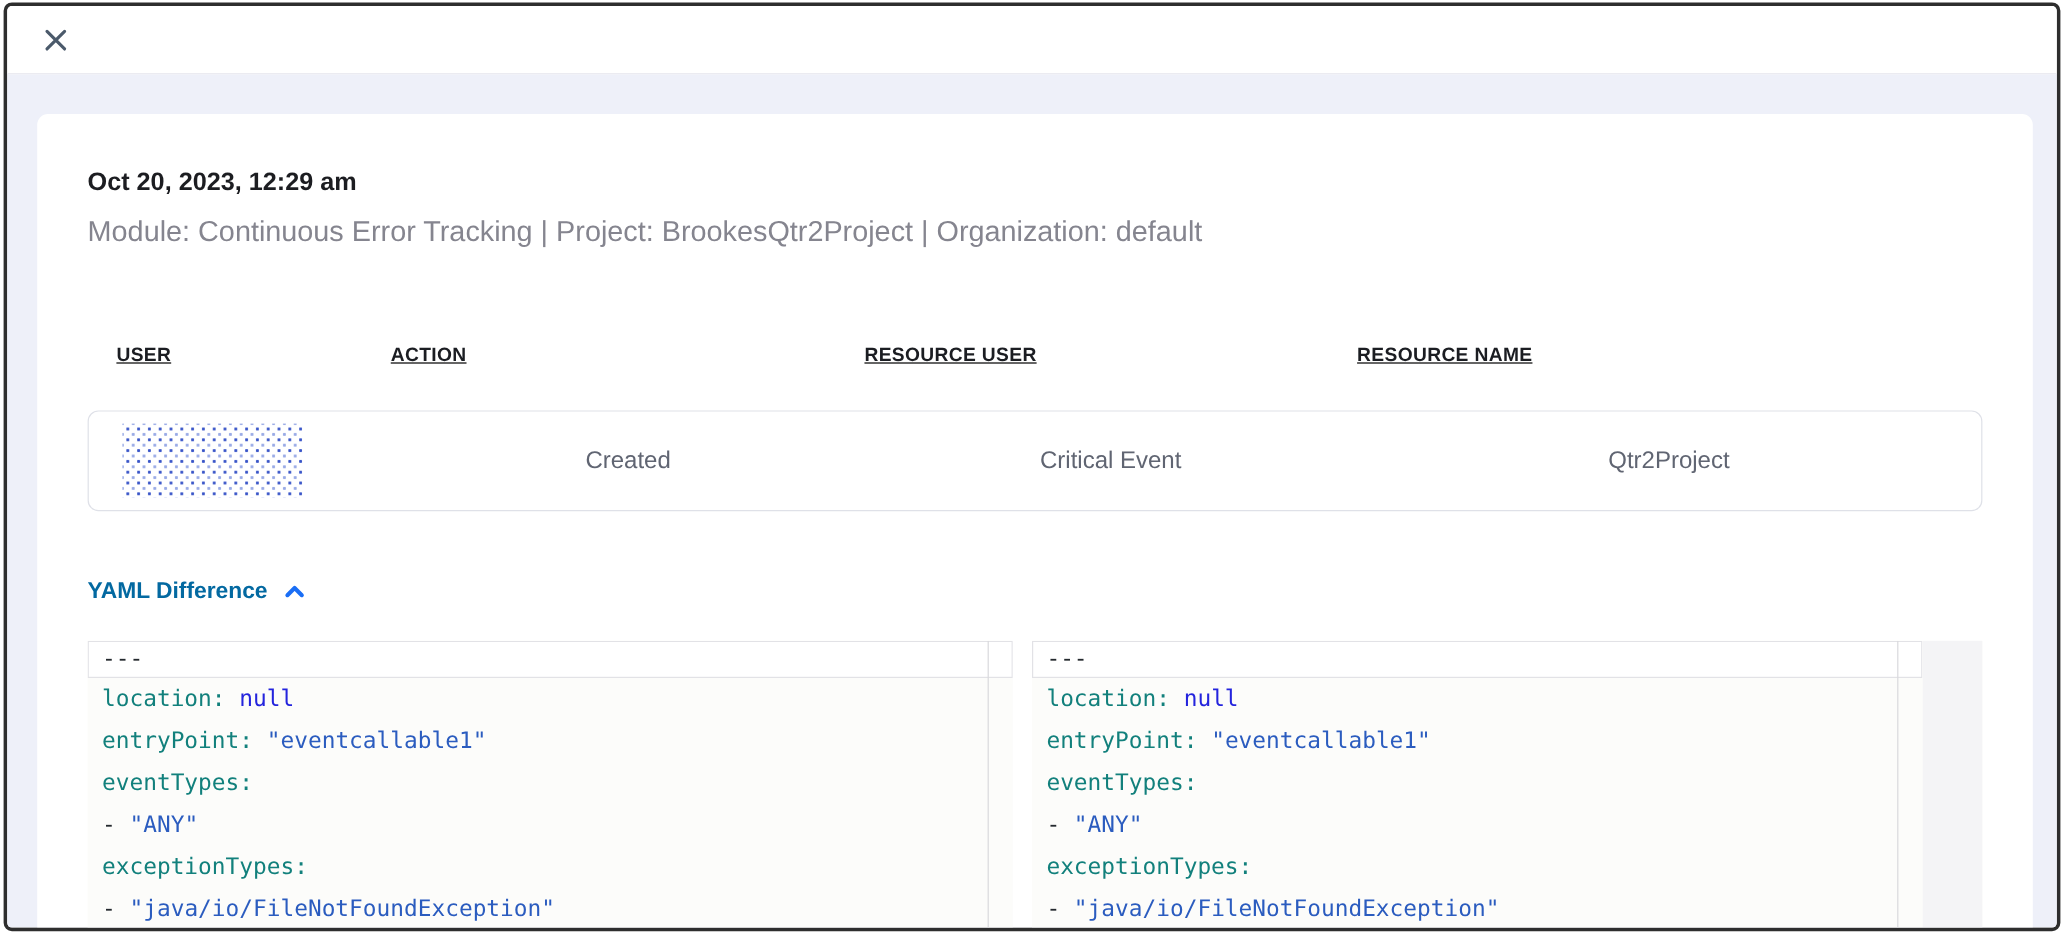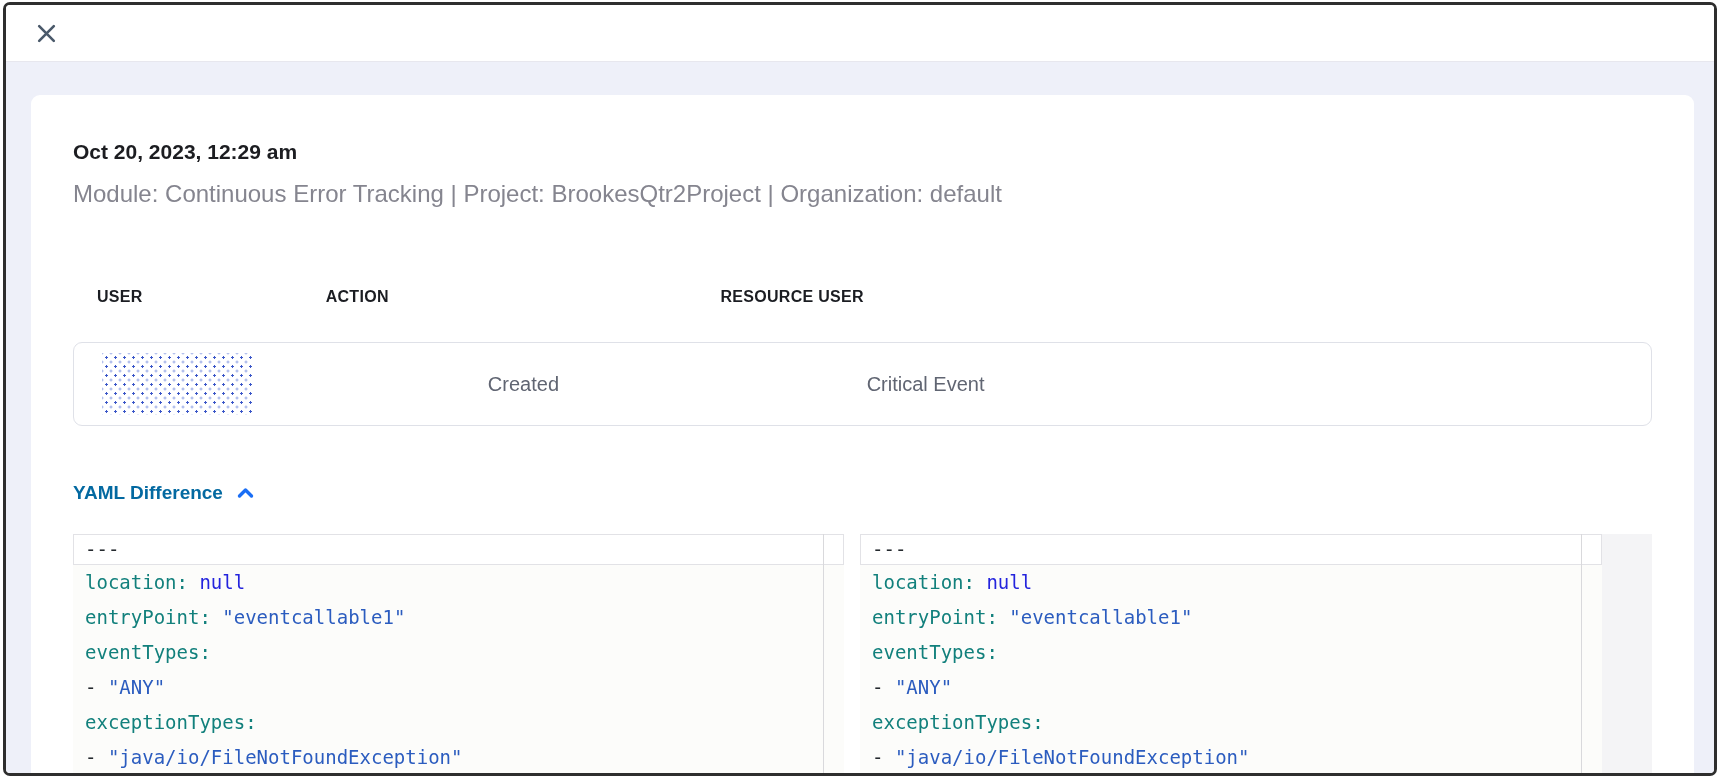--- a/index.html
+++ b/index.html
@@ -30,21 +30,21 @@
 
   .card {
     background: #ffffff; border-radius: 9px;
     padding: 45px 42px 0 42px; height: 900px;
   }
 
   .timestamp { font-size: 21px; font-weight: 700; color: #1c1d21; margin-bottom: 16px; }
   .meta-line { font-size: 24px; color: #85858f; }
 
   .audit-table { margin-top: 80px; }
-  .thead { display: grid; grid-template-columns: 16% 25% 26% 33%; margin-bottom: 36px; }
+  .thead { display: grid; grid-template-columns: 16% 25% 26% 33%; margin-bottom: 36px; text-decoration: underline; }
   .th { font-size: 16px; font-weight: 700; color: #1b1d22; letter-spacing: 0.3px; }
   .th.first { text-align: left; padding-left: 24px; }
 
   .trow {
     display: grid; grid-template-columns: 16% 25% 26% 33%;
     border: 1px solid #dfe1e8; border-radius: 9px; background: #fff;
     height: 84px; align-items: center;
   }
   .td { font-size: 20px; color: #606572; text-align: center; }
   .td.first { text-align: left; padding-left: 28px; }
@@ -100,27 +100,29 @@
     <div class="card">
 
       <div class="timestamp">Oct 20, 2023, 12:29 am</div>
       <div class="meta-line">Module: Continuous Error Tracking | Project: BrookesQtr2Project | Organization: default</div>
 
       <div class="audit-table">
         <div class="thead">
           <div class="th first">USER</div>
           <div class="th">ACTION</div>
           <div class="th">RESOURCE USER</div>
+          <div class="th">RESOURCE NAME</div>
         </div>
         <div class="trow">
           <div class="td first">
             <div class="redacted"></div>
           </div>
           <div class="td">Created</div>
           <div class="td">Critical Event</div>
+          <div class="td">Qtr2Project</div>
         </div>
       </div>
 
       <div class="yaml-label-row">
         <span class="yaml-label">YAML Difference</span>
         <svg width="21" height="16" viewBox="0 0 20 16" fill="none">
           <path d="M4 11 L10 5 L16 11" stroke-width="3.4" stroke-linecap="round" stroke-linejoin="round" stroke="#1a6ef5"></path>
         </svg>
       </div>
 

